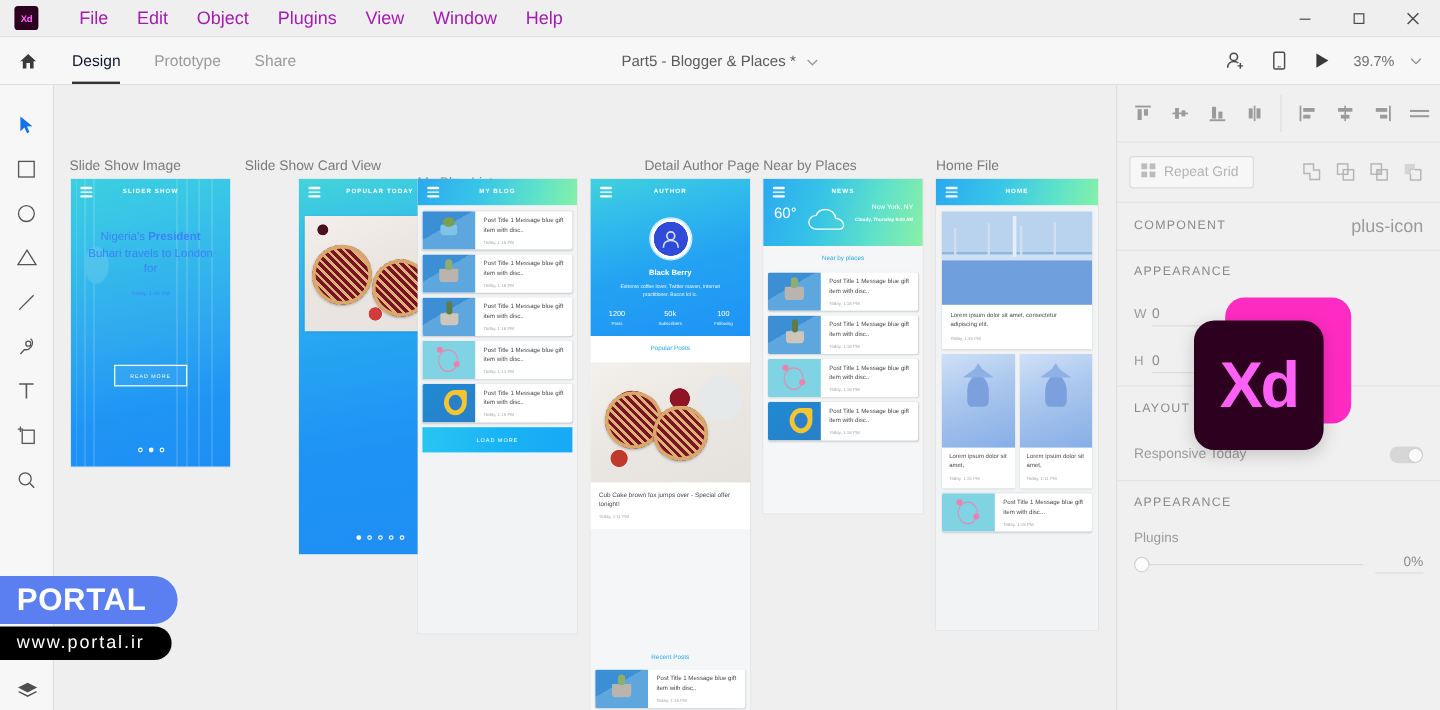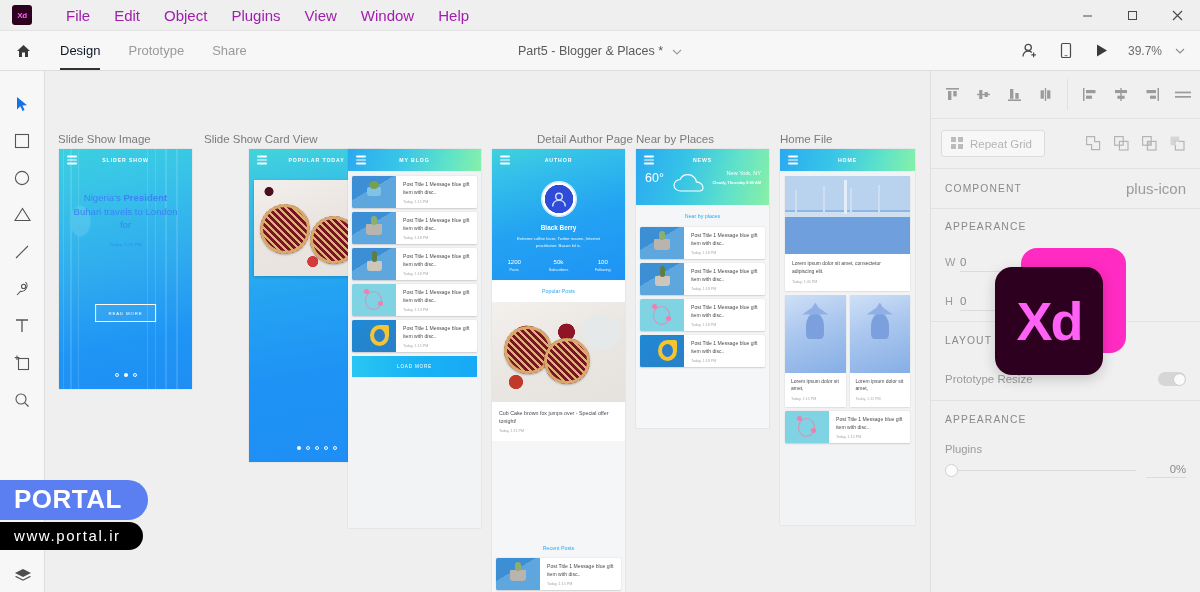--- a/index.html
+++ b/index.html
@@ -935,21 +935,21 @@
       </div>
     </div>
 
     <div style="border-top:1px solid #e3e3e4;"></div>
 
     <div class="sec" style="border-bottom:none; height:36px;">
       <span class="lbl">LAYOUT</span>
     </div>
 
     <div class="resp-row">
-      <span class="lbl2">Prototype Resize</span>
+      <span class="lbl2">Responsive Today</span>
       <span class="toggle">
           <i></i>
         </span>
     </div>
 
     <div style="border-top:1px solid #e3e3e4;"></div>
 
     <div class="sec" style="border-bottom:none; height:36px;">
       <span class="lbl">APPEARANCE</span>
     </div>

